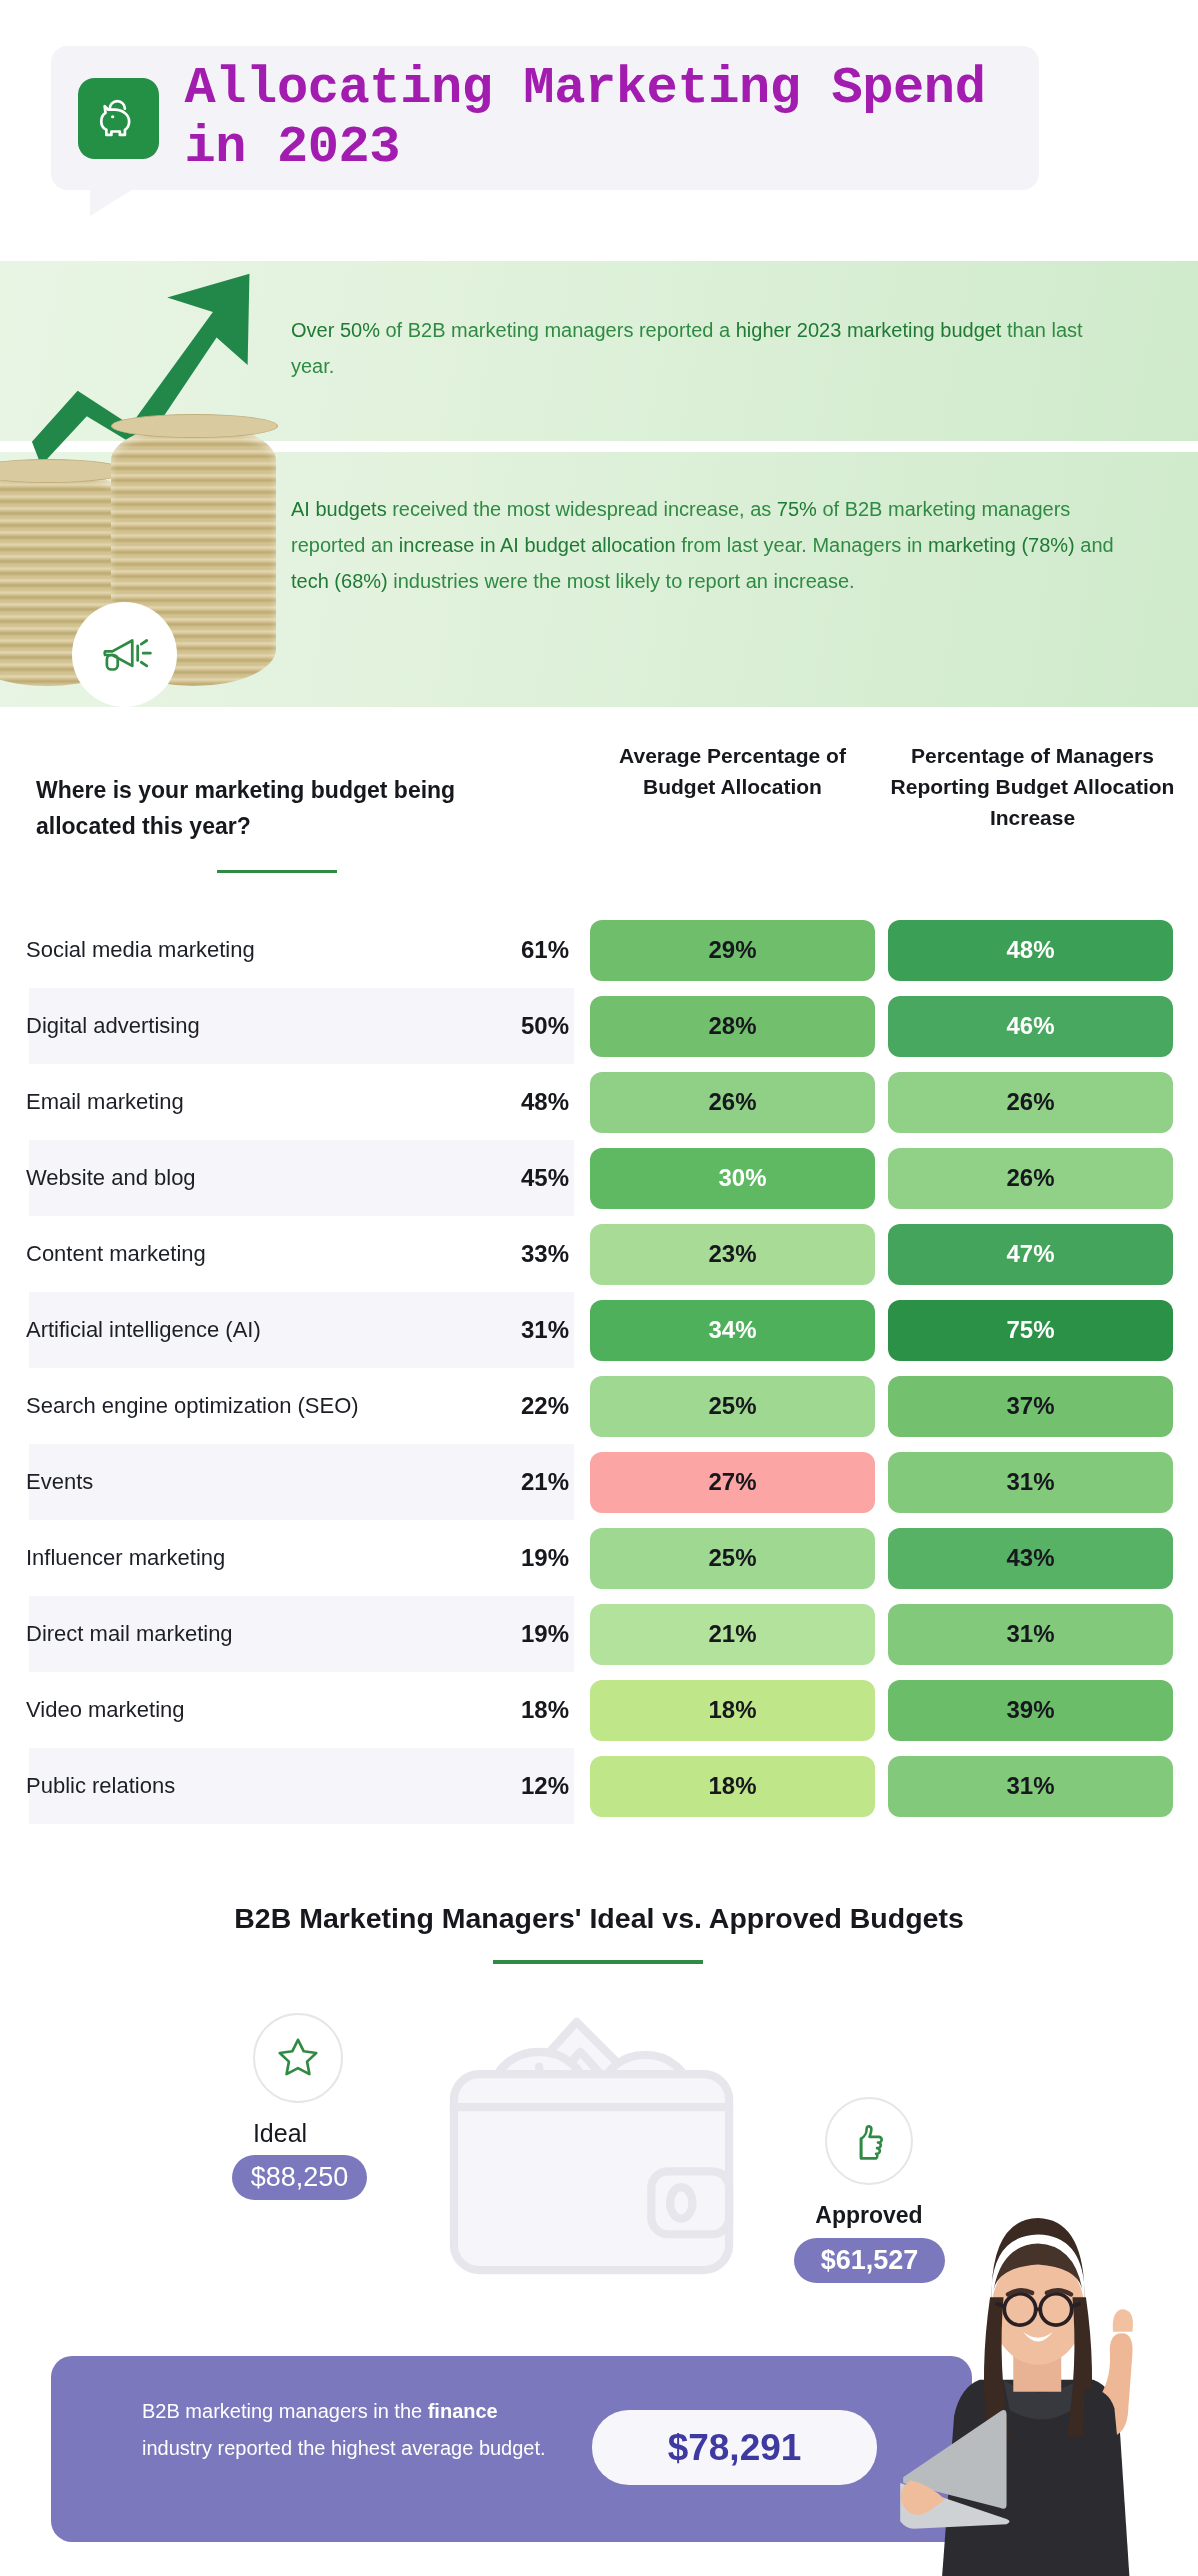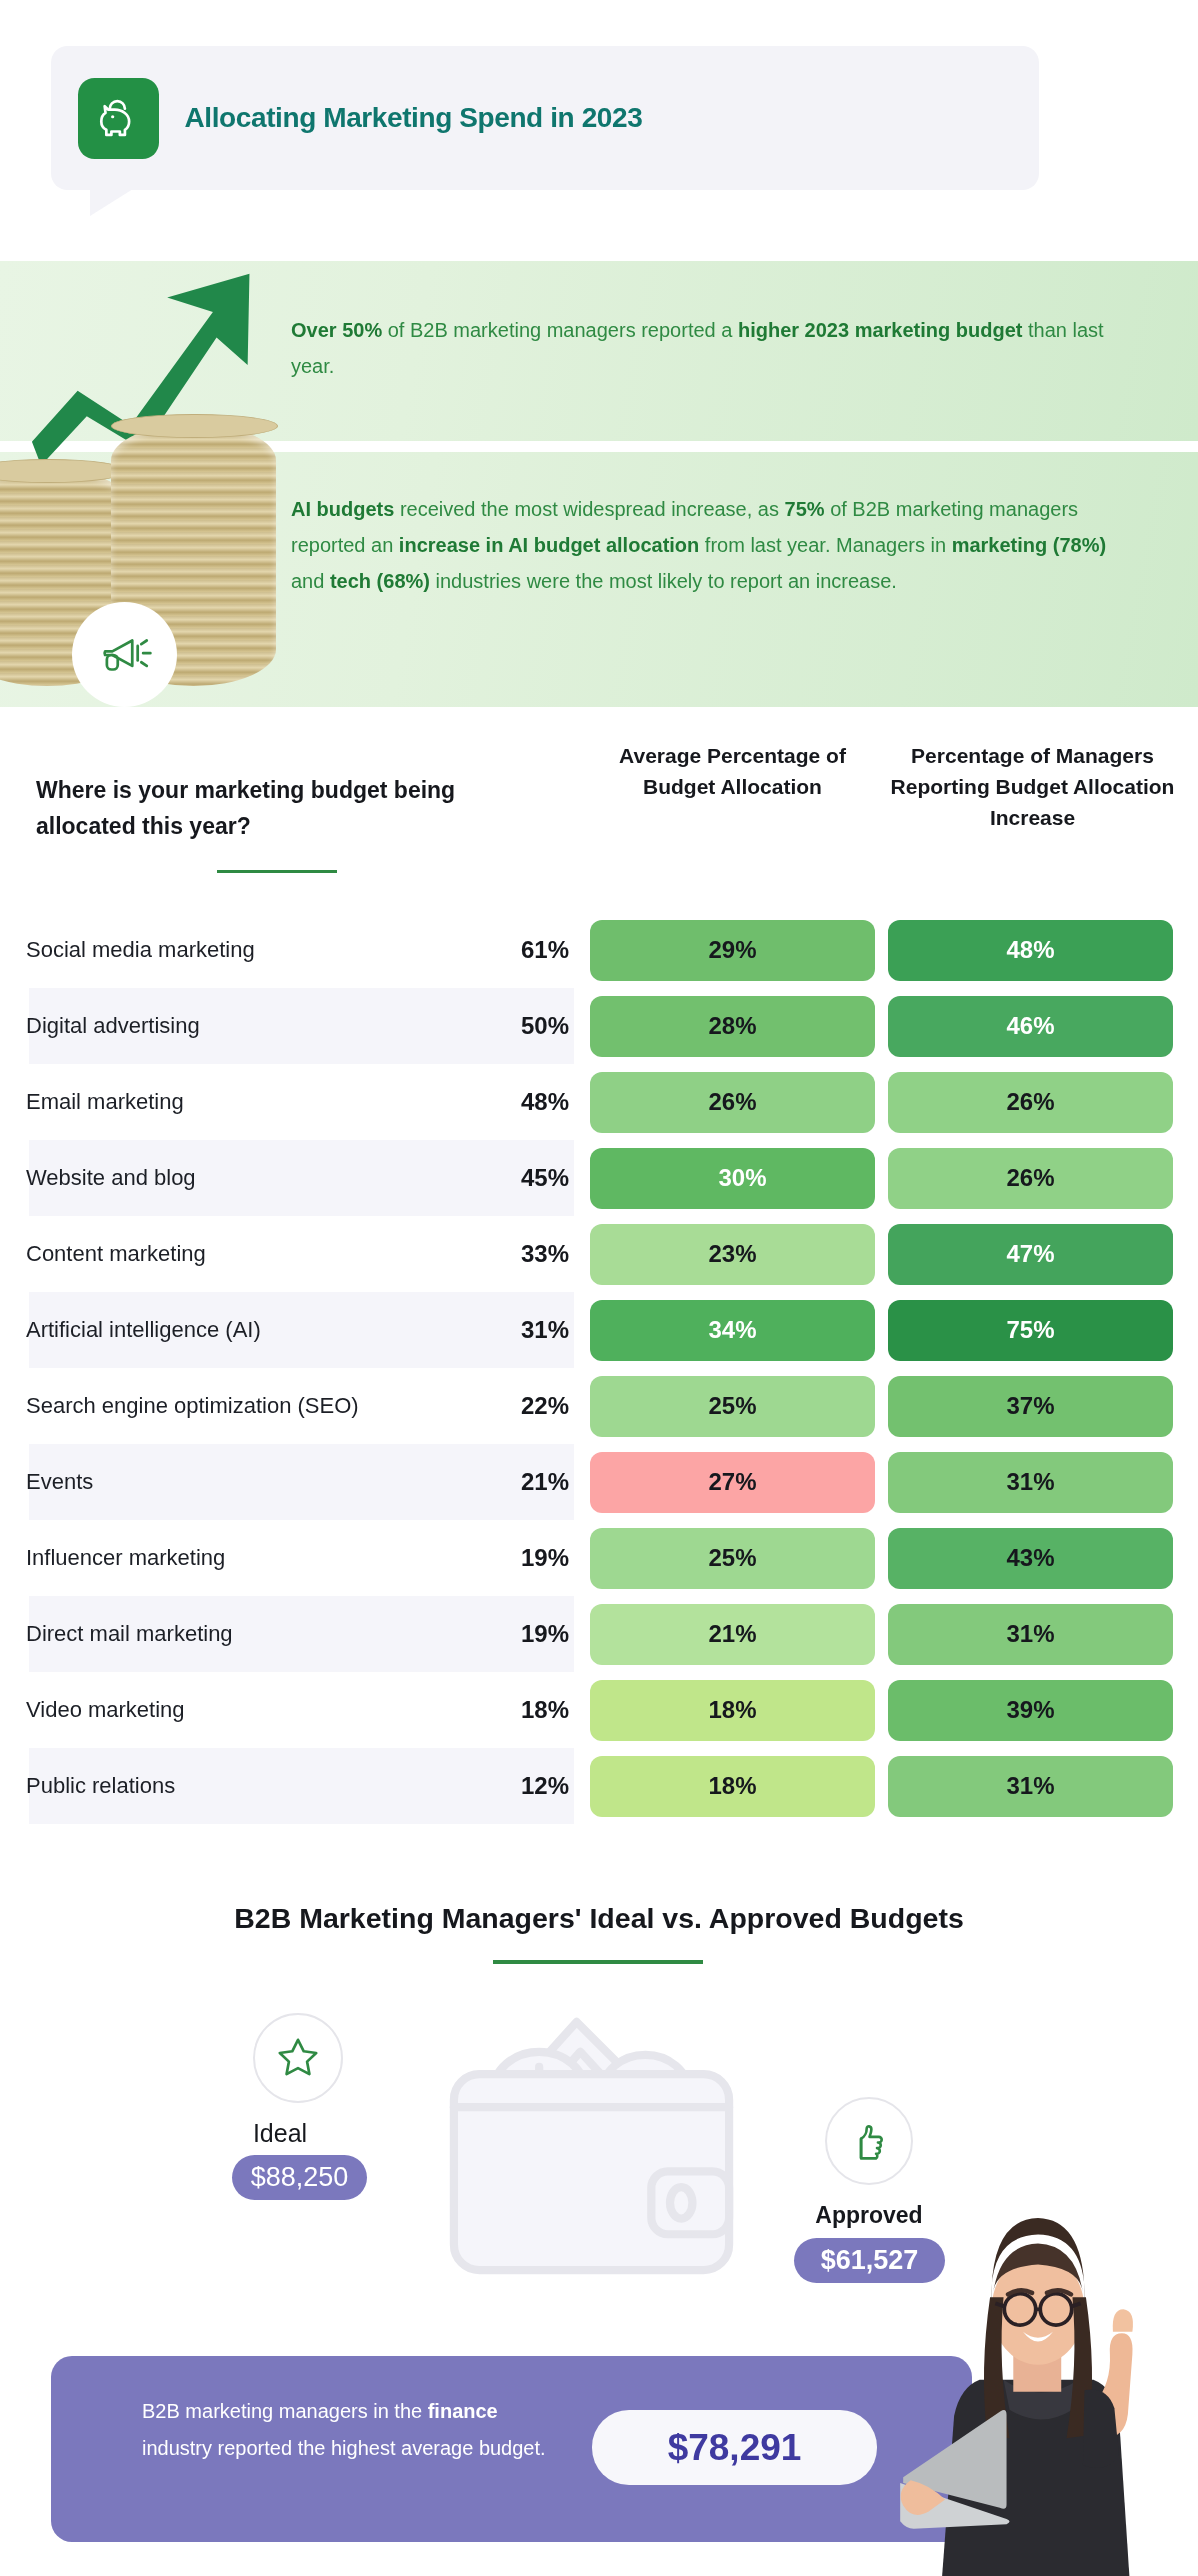--- a/index.html
+++ b/index.html
@@ -42,24 +42,25 @@
   .pig-badge {
     width: 81px; height: 81px;
     margin-left: 27px;
     background: #239045;
     border-radius: 16.5px;
     display: flex; align-items: center; justify-content: center;
     flex: 0 0 auto;
   }
   .header-title {
     margin-left: 25.5px;
-    font-size: 28px;
+    font-size: 52px;
     font-weight: bold;
-    color: #0f766e;
+    color: #a21caf;
     letter-spacing: -0.4px;
+    font-family: Liberation Mono, monospace;
   }
 
   
   .green-band {
     position: absolute;
     left: 0;
     width: 1198px;
     background: linear-gradient(100deg, #e8f5e4 0%, #e2f2dd 35%, #cfeacb 100%);
     overflow: hidden;
   }
@@ -67,21 +68,21 @@
   .band-2 { top: 452px; height: 255px; }
 
   .band-text {
     position: absolute;
     left: 291px;
     color: #2f8a43;
     font-size: 20px;
     line-height: 36px;
     width: 831px;
   }
-  .band-text b { color: #1f7a35; font-weight: bold; }
+  .band-text b { color: #1f7a35; font-weight: normal; }
   .band-1 .band-text { top: 51px; }
   .band-2 .band-text { top: 39px; }
 
   
   .art-layer {
     position: absolute;
     left: 0; top: 261px;
     width: 300px; height: 442px;
     pointer-events: none;
   }

